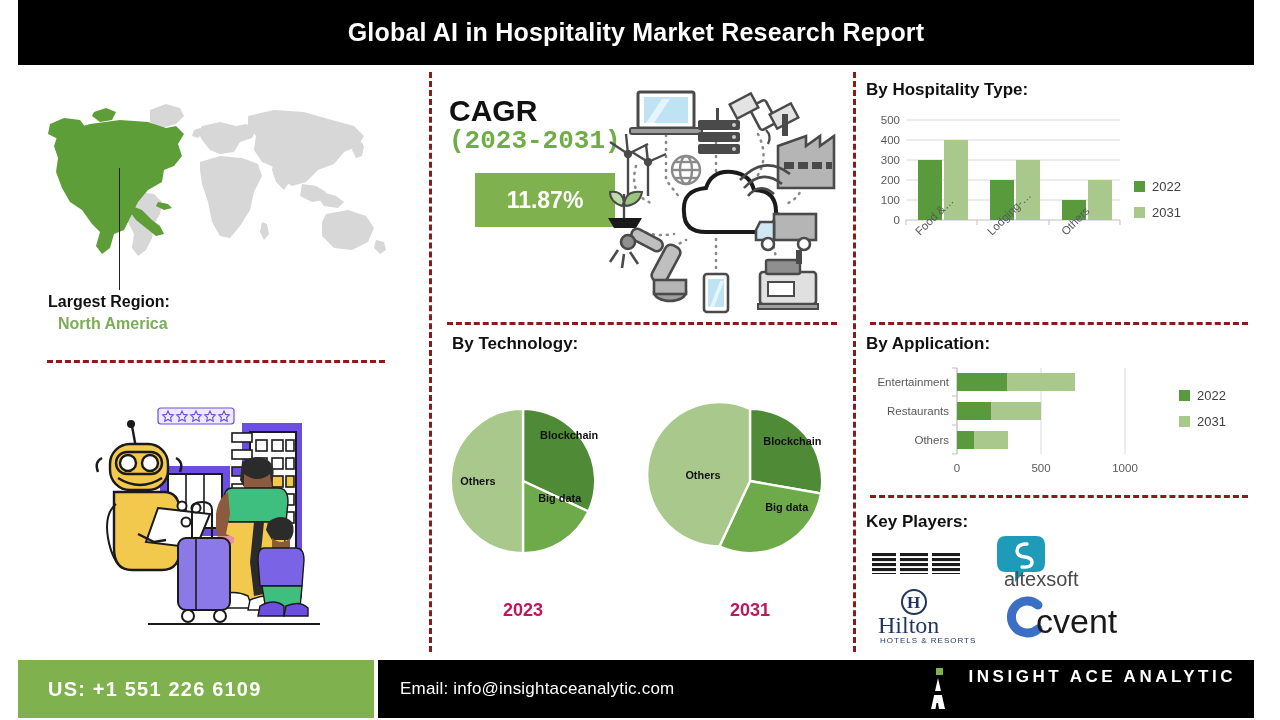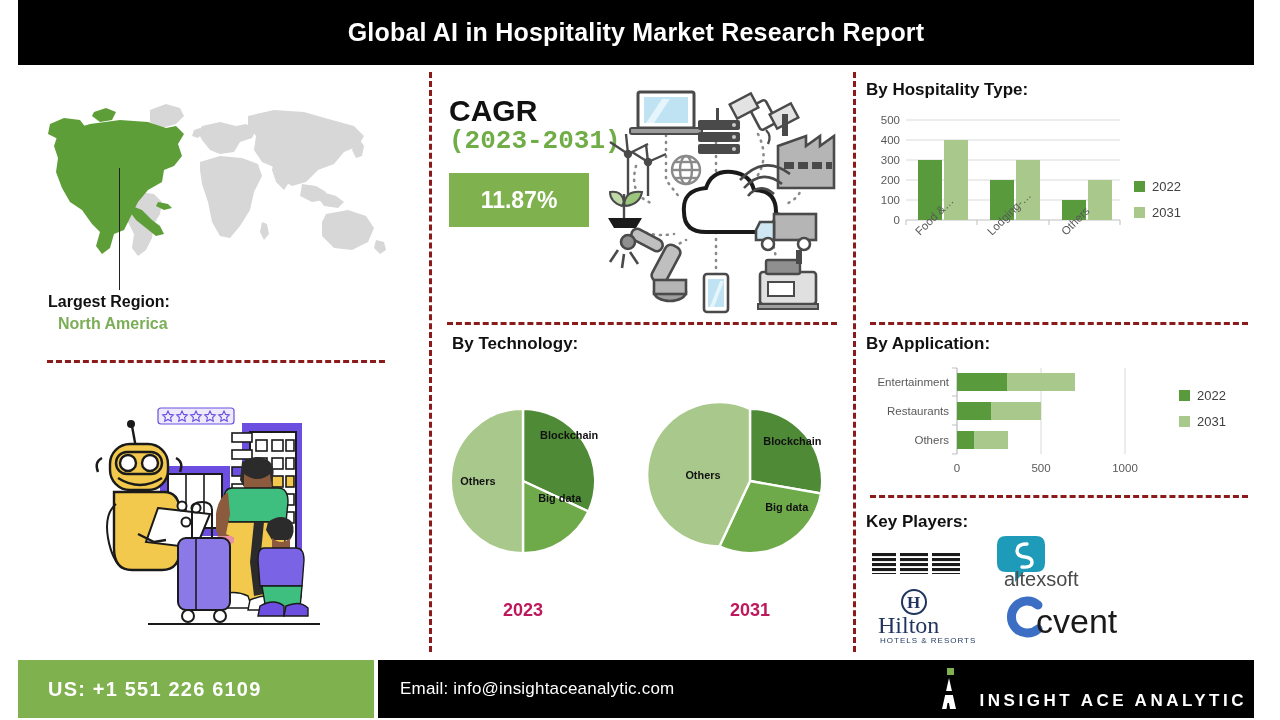--- a/index.html
+++ b/index.html
@@ -33,21 +33,21 @@
   .region-label{font-size:16px;font-weight:bold;color:#111;line-height:1.35;}
   .region-value{font-size:16px;font-weight:bold;color:#7BAE57;line-height:1.35;padding-left:10px;}
 
   .robot-wrap{position:absolute;left:92px;top:388px;width:240px;height:252px;}
   .robot-wrap svg{width:100%;height:100%;}
 
   
   .cagr-title{position:absolute;left:449px;top:86px;font-size:30px;font-weight:bold;color:#111;margin-top:8px;}
   .cagr-years{position:absolute;left:449px;top:126px;font-size:26px;font-weight:bold;color:#70AD47;font-family:Liberation Mono, monospace;}
   .cagr-badge{
-    position:absolute;left:449px;top:173px;width:140px;height:54px;background:#7FB14E;
+    position:absolute;left:475px;top:173px;width:140px;height:54px;background:#7FB14E;
     display:flex;align-items:center;justify-content:center;color:#fff;font-size:23px;font-weight:bold;
   }
   .iot-wrap{position:absolute;left:592px;top:84px;width:248px;height:232px;}
   .iot-wrap svg{width:100%;height:100%;}
 
   .tech-title{position:absolute;left:452px;top:334px;font-size:17px;font-weight:bold;color:#111;}
   .pie{position:absolute;width:152px;height:152px;}
   .pie svg{width:100%;height:100%;overflow:visible;}
   .pie-year{position:absolute;font-size:18px;font-weight:bold;color:#be185d;text-align:center;width:152px;}
   .pie-lab{font-size:11.5px;font-weight:bold;fill:#111;}
@@ -72,21 +72,21 @@
   .foot-green{
     position:absolute;left:18px;top:660px;width:356px;height:58px;background:#7FB14E;
     display:flex;align-items:center;
   }
   .foot-green span{color:#fff;font-size:20px;font-weight:bold;letter-spacing:1.2px;padding-left:30px;}
   .foot-black{
     position:absolute;left:378px;top:660px;width:876px;height:58px;background:#000;
     display:flex;align-items:center;justify-content:space-between;
   }
   .foot-email{color:#fff;font-size:17px;padding-left:22px;letter-spacing:.2px;}
-  .foot-brand{display:flex;align-items:flex-end;padding-right:7px;}
+  .foot-brand{display:flex;align-items:flex-start;padding-right:18px;}
   .foot-brand .bname{color:#fff;font-size:17px;font-weight:bold;letter-spacing:3.5px;padding-left:14px;}
 </style>
 </head>
 <body>
 
 <div class="page">
 
   <div class="titlebar">
     <div class="t">Global AI in Hospitality Market Research Report</div>
   </div>

